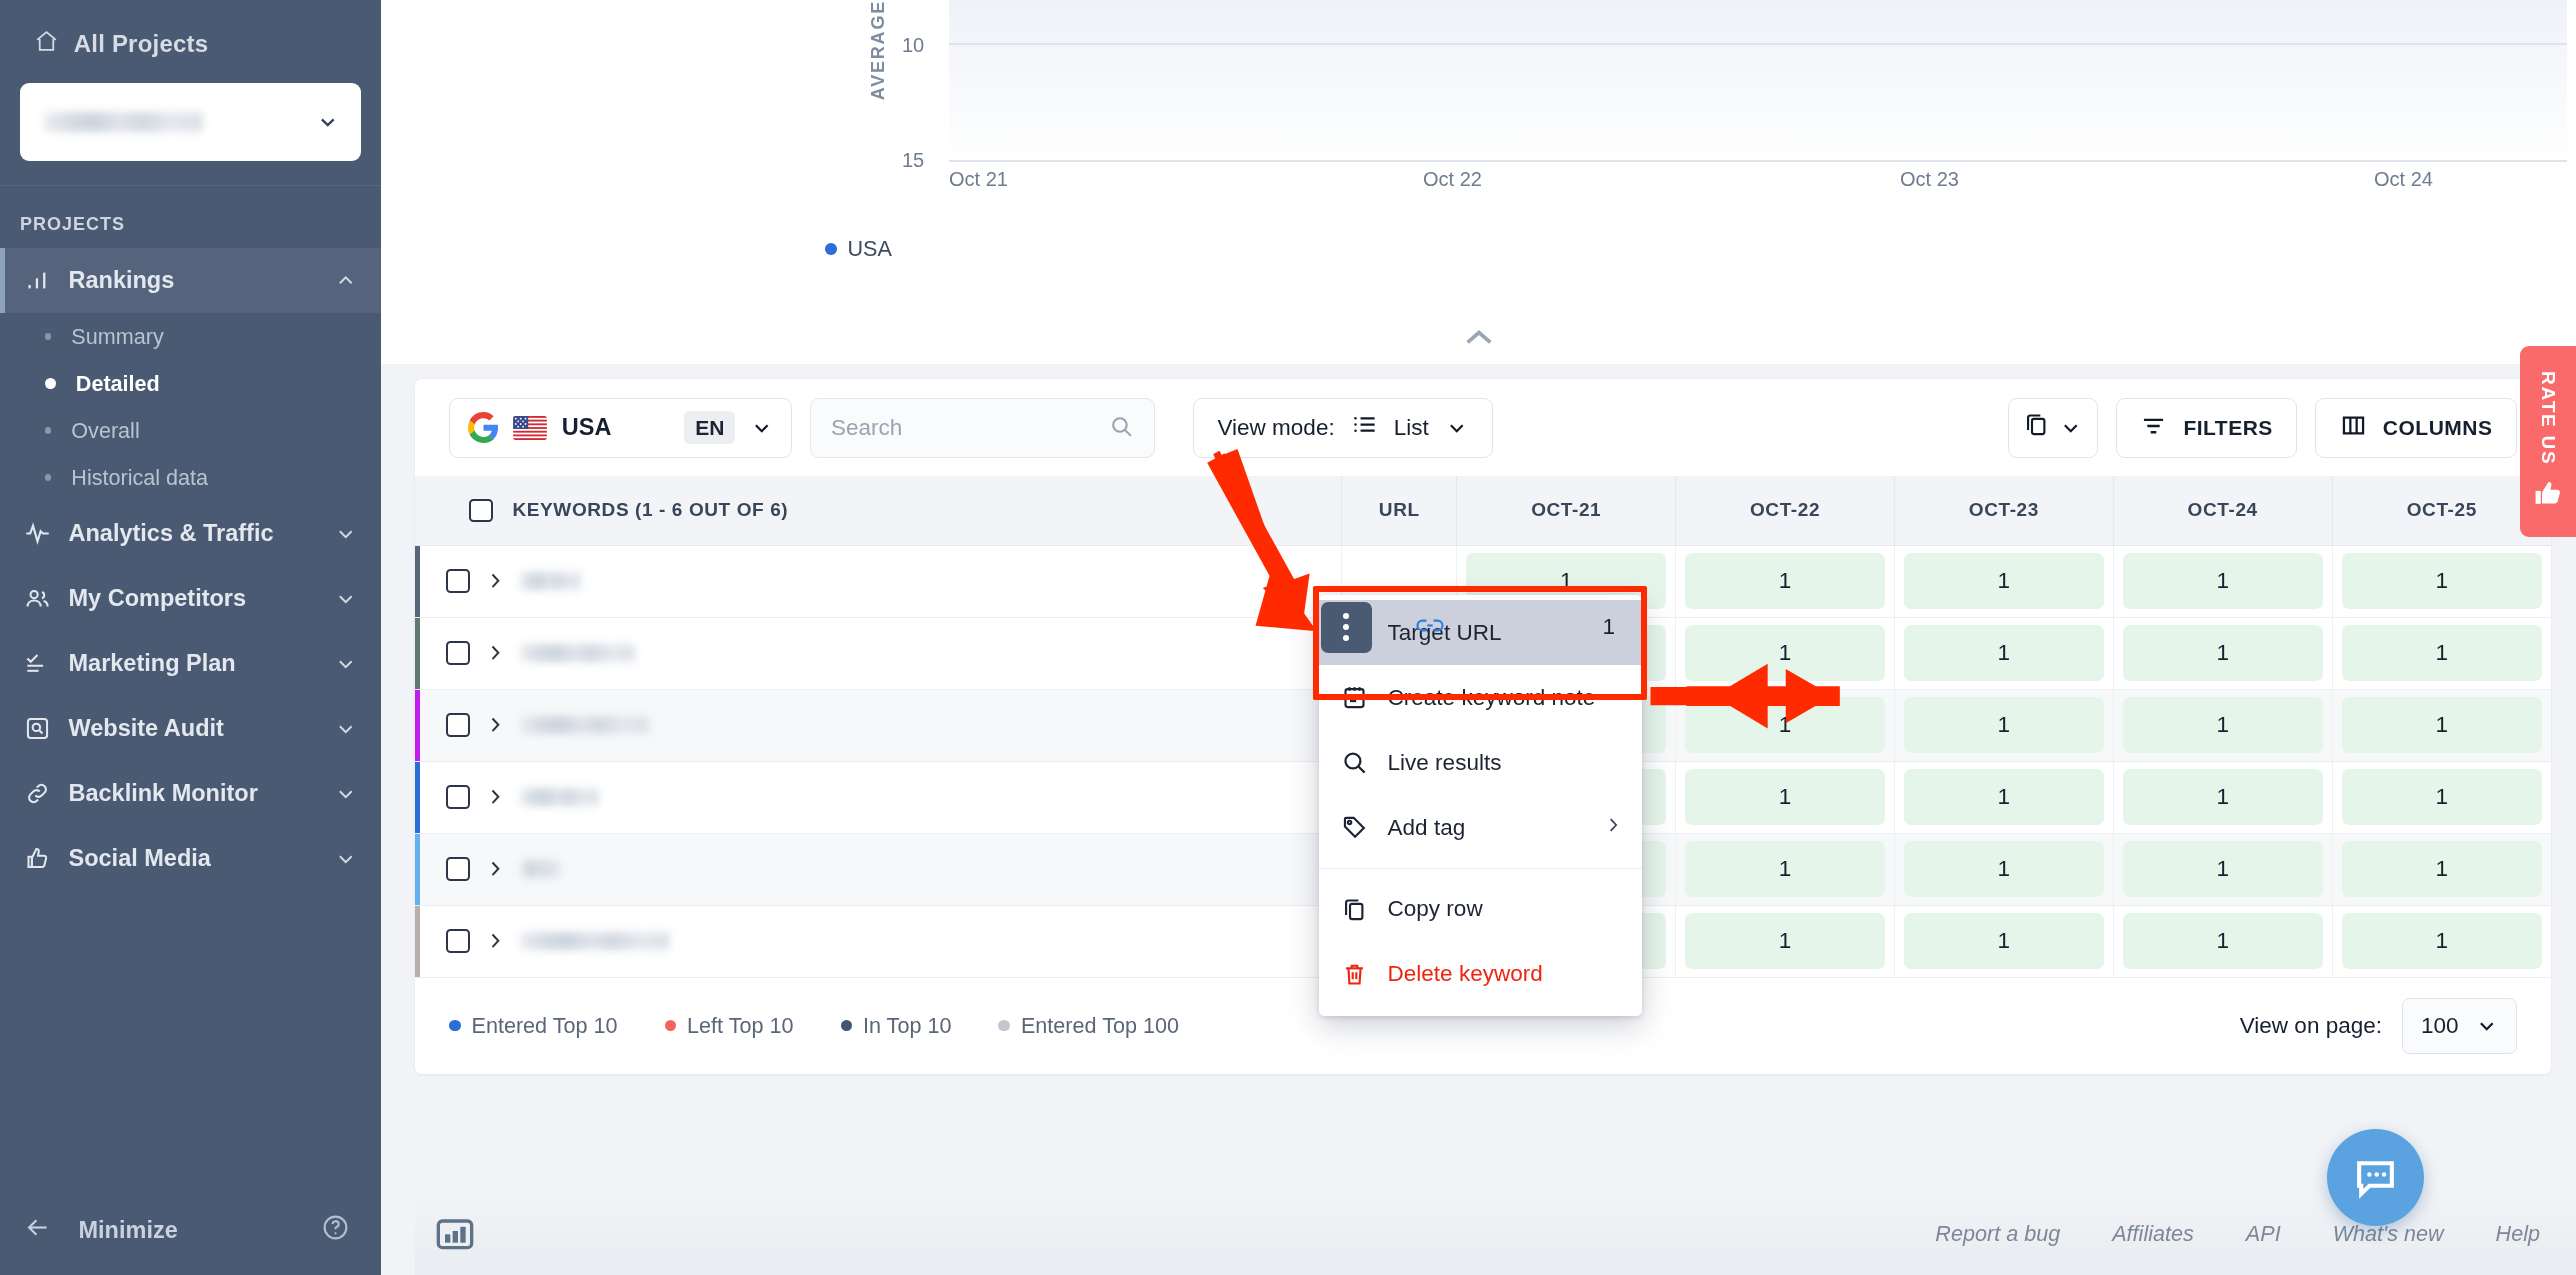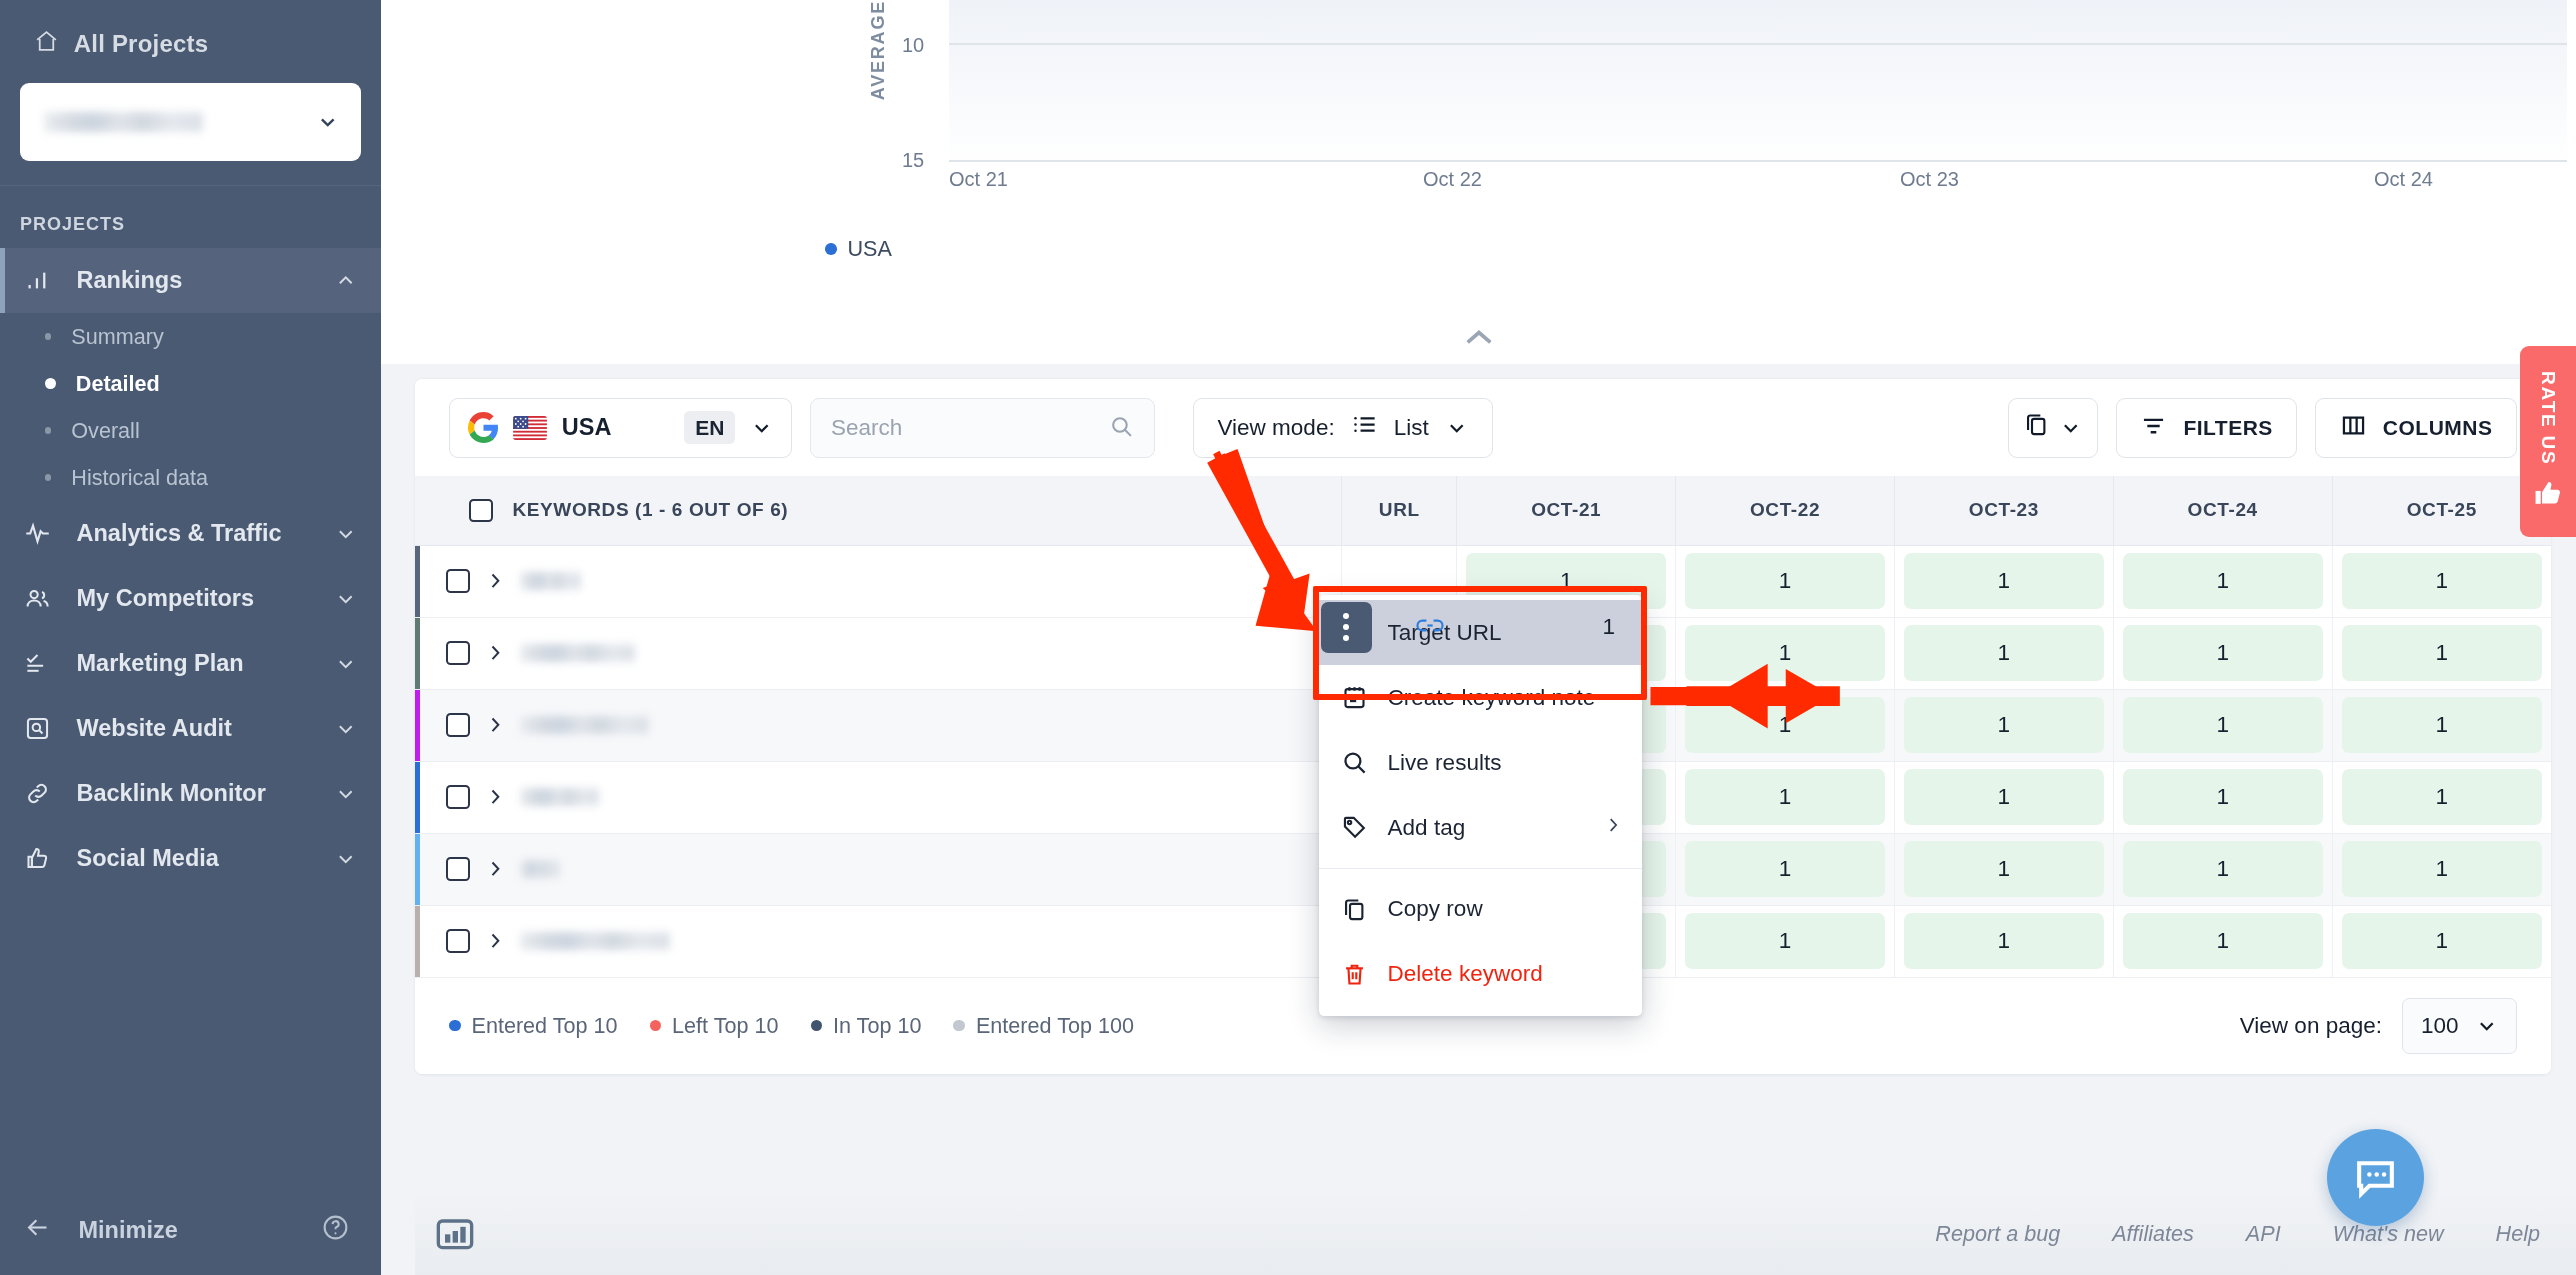--- a/index.html
+++ b/index.html
@@ -40,21 +40,21 @@
   .sb-chevron { color: #34425a; font-size: 0; }
   .sb-chevron svg { width: 23.5px; height: 23.5px; }
   .sb-divider { height: 0.9px; background: #57667d; width: 100%; }
 
   .sb-section-label {
     color: #cfd6e0; font-size: 18px; font-weight: 700;
     letter-spacing: 1px; padding: 29px 0 12.6px 20px;
   }
   .sb-item {
     display: flex; align-items: center; height: 65px;
-    padding: 0 23.5px 0 23.5px; gap: 26px;
+    padding: 0 23.5px 0 23.5px; gap: 18px;
     color: #e3e8ef; font-size: 23.5px; font-weight: 600;
     position: relative;
   }
   .sb-item .ico { width: 27px; height: 27px; flex: 0 0 27px; display:flex; align-items:center; justify-content:center;}
   .sb-item .ico svg { width: 27px; height: 27px; }
   .sb-item .lbl { flex: 1 1 auto; }
   .sb-item .caret { width: 23.5px; height: 23.5px; opacity: .9; }
   .sb-item.active { background: #55647c; }
   .sb-item.active::before {
     content: ""; position: absolute; left: 0; top: 0; bottom: 0; width: 4.5px;
@@ -182,21 +182,21 @@
   .rankchip {
     background: #e6f5ea; border-radius: 7.2px; height: 56px;
     display: flex; align-items: center; justify-content: center;
     font-size: 22.5px; color: #17202e;
   }
 
   .tbl-footer {
     display: flex; align-items: center; height: 96px; padding: 0 34px;
     background: #fff;
   }
-  .legend-items { display: flex; align-items: center; gap: 32px; }
+  .legend-items { display: flex; align-items: center; gap: 47px; }
   .lg { display: flex; align-items: center; gap: 10.8px; font-size: 21.6px; color: #5a6678; }
   .lg .d { width: 11.7px; height: 11.7px; border-radius: 50%; }
   .vop { margin-left: auto; display: flex; align-items: center; gap: 20px; font-size: 22.5px; color: #16202e; }
   .vop-select {
     border: 1.8px solid #dfe3ea; border-radius: 7.2px; background: #fafbfc;
     height: 56px; padding: 0 18px; display: flex; align-items: center; gap: 16px;
     font-size: 22.5px; color: #16202e;
   }
 
   

